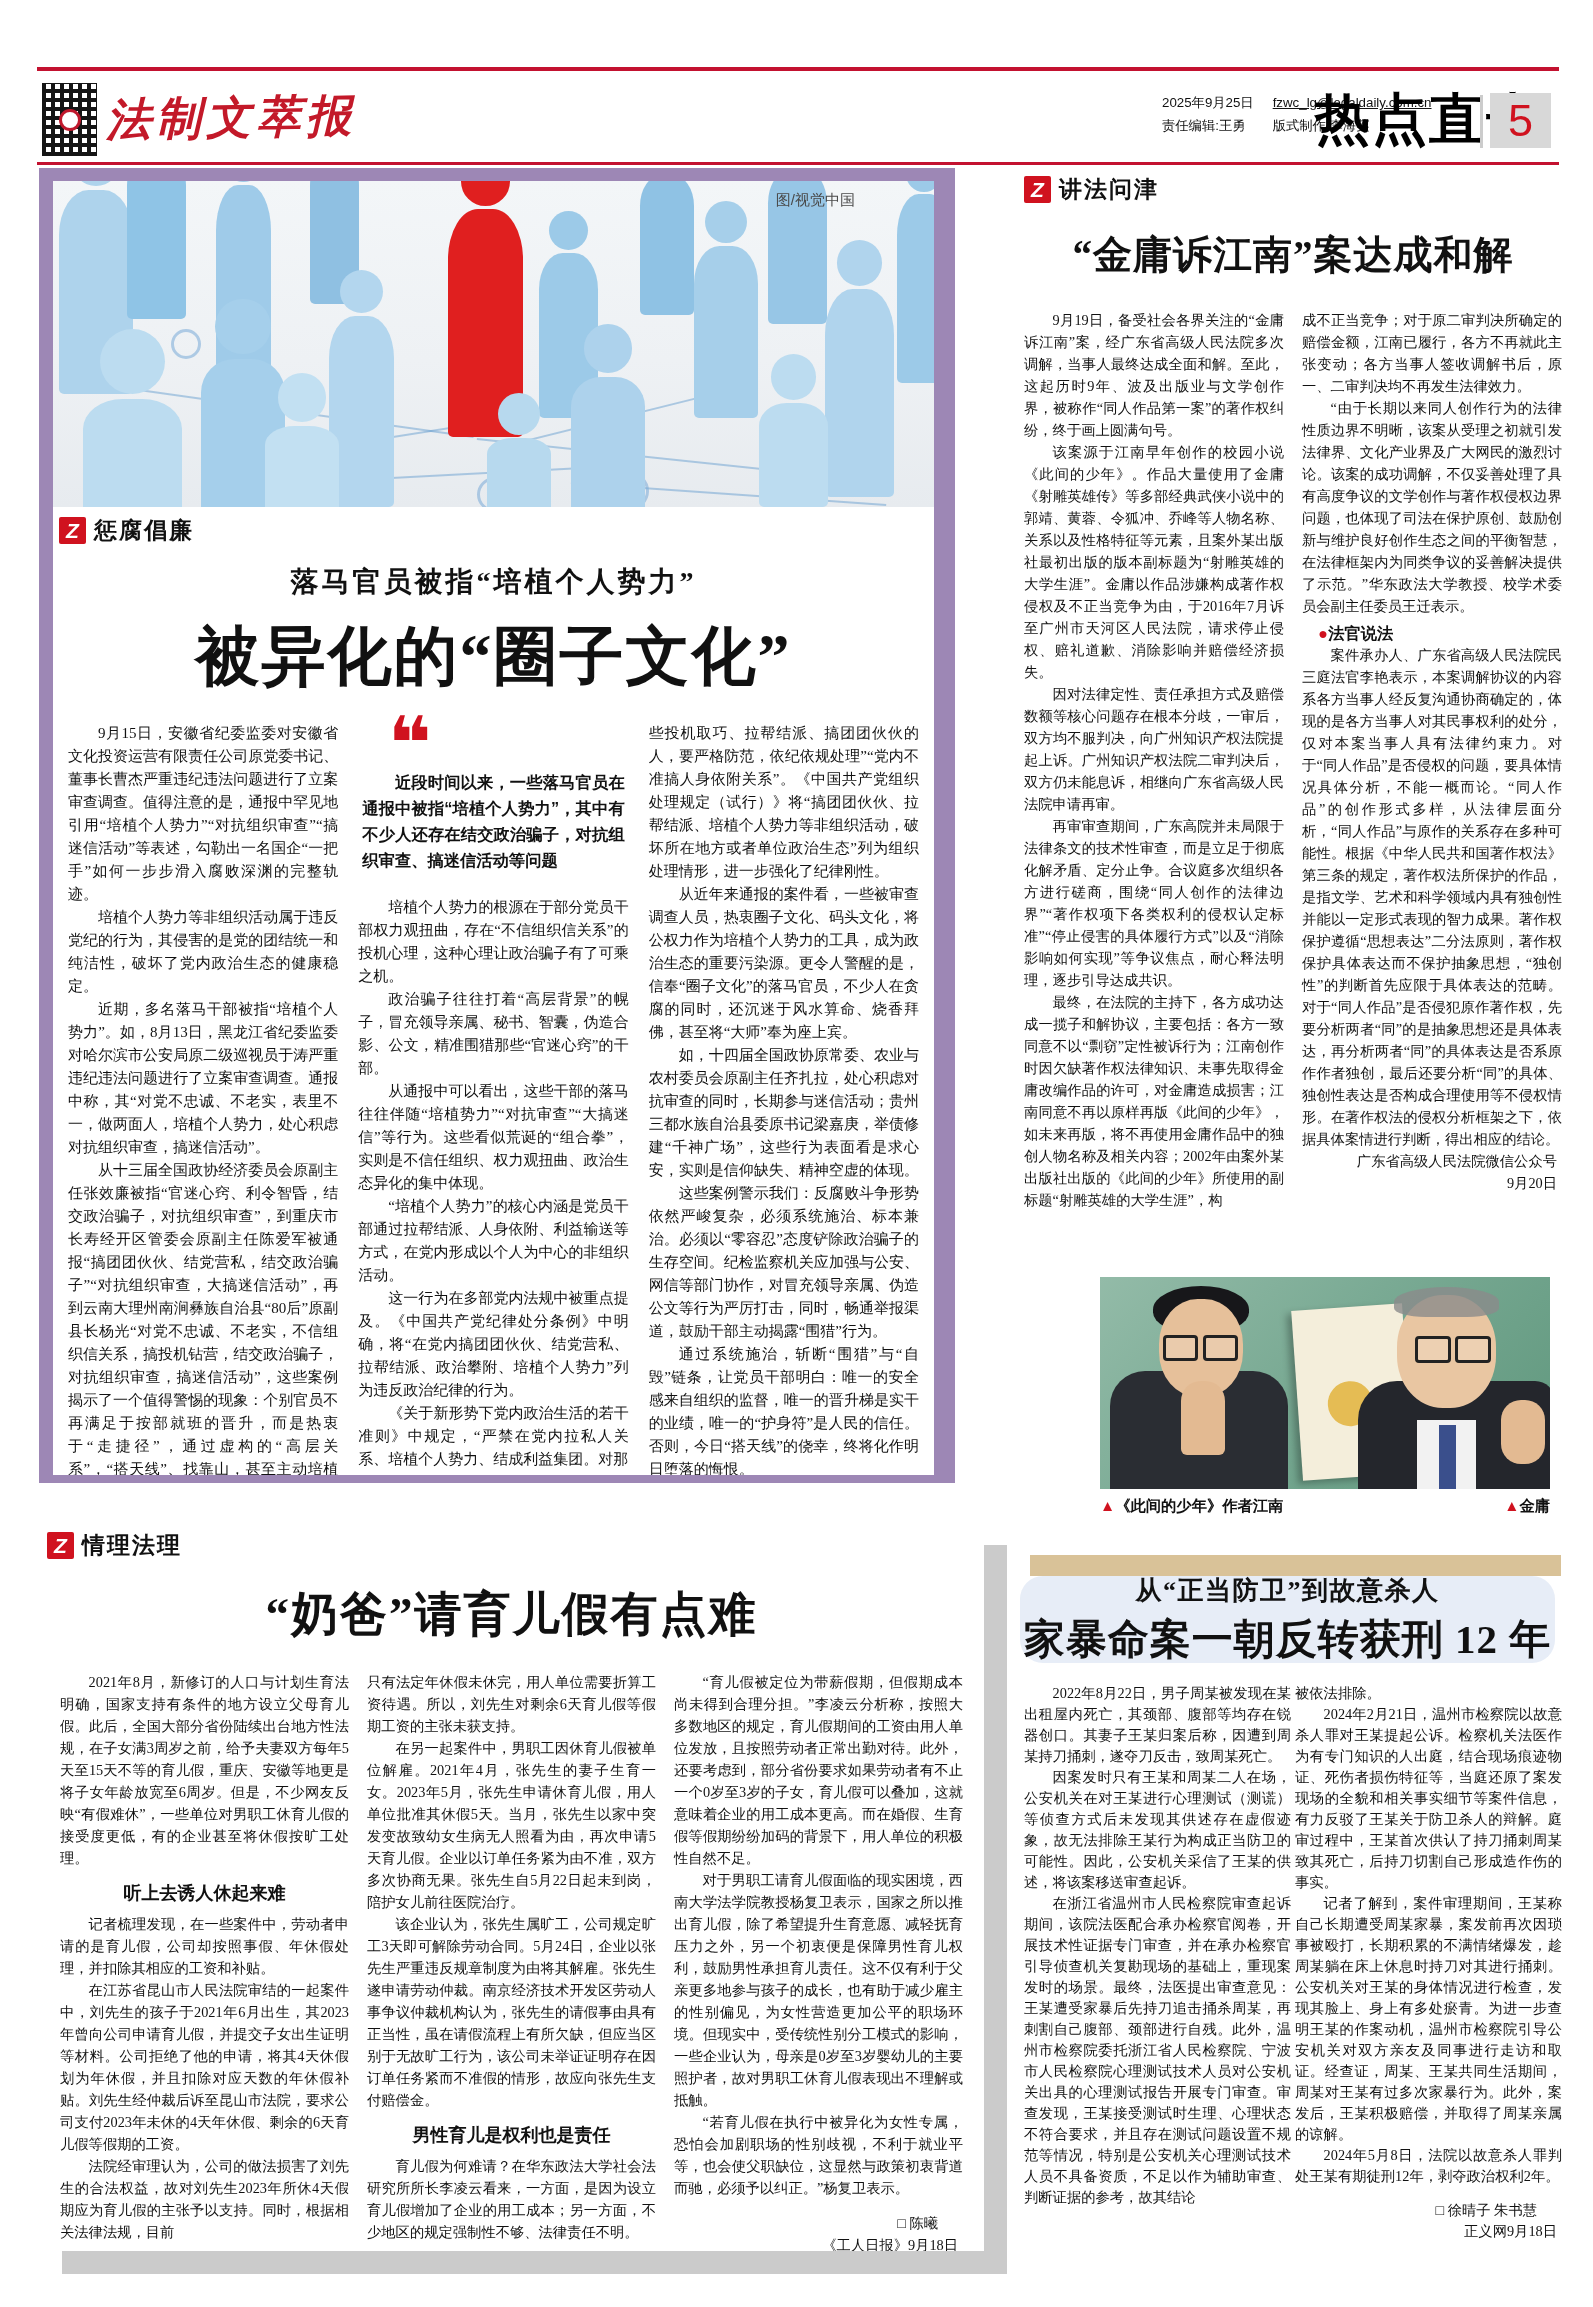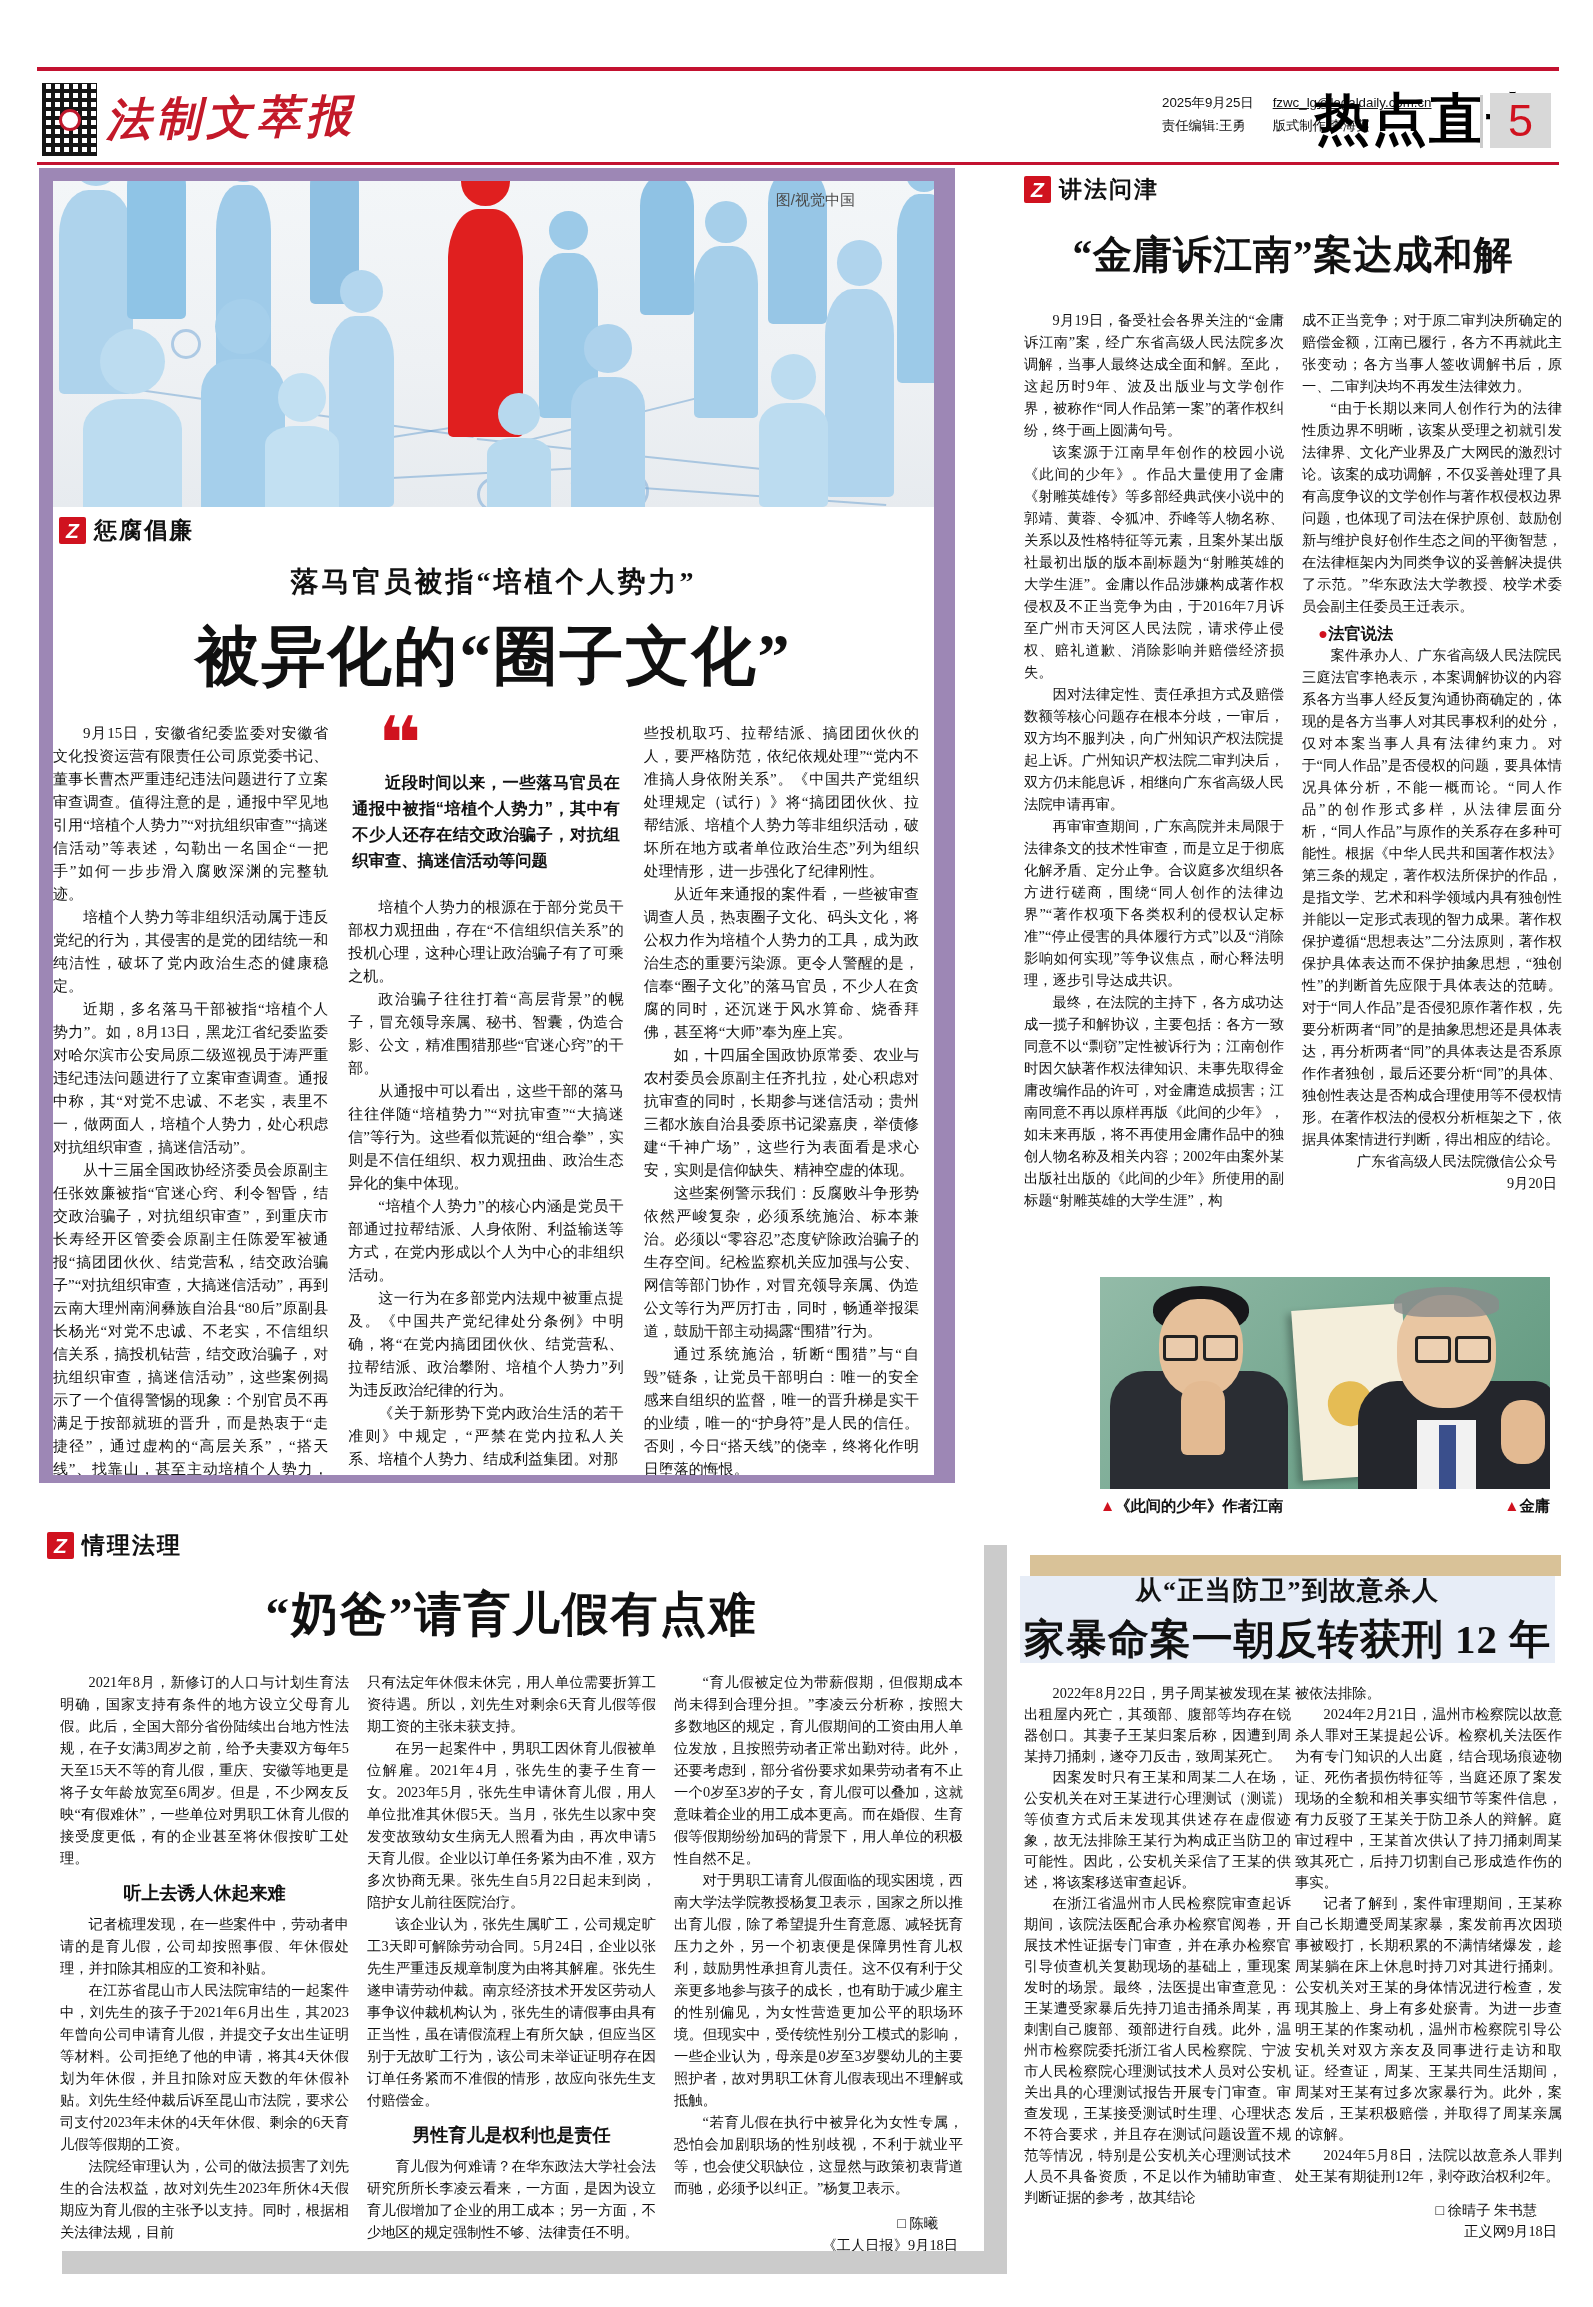--- a/index.html
+++ b/index.html
@@ -44,21 +44,21 @@
   .pz{position:absolute;display:flex;flex-direction:column;align-items:center;}
   .pz::before{content:"";width:66%;aspect-ratio:1/1;border-radius:50%;background:var(--c);margin-bottom:5%;}
   .pz::after{content:"";width:100%;flex:1;background:var(--c);
       border-radius:40% 40% 5px 5px / 22% 22% 5px 5px;}
   .ln{position:absolute;height:1.5px;background:rgba(90,150,205,.45);transform-origin:0 0;}
   .ring{position:absolute;border:3.5px solid rgba(120,170,215,.55);border-radius:50%;background:transparent;}
   .credit{position:absolute;top:10px;right:79px;font-size:15px;color:#4a4a4a;}
   .main-label{margin:8px 0 0 6px;}
   .kicker{text-align:center;font-size:28px;font-weight:600;letter-spacing:3px;margin-top:17px;}
   .bigtitle{text-align:center;font-size:64px;font-weight:900;letter-spacing:2px;margin-top:12px;}
-  .cols3{display:flex;gap:20px;padding:22px 15px 0 0;height:804px;overflow:hidden;}
+  .cols3{display:flex;gap:20px;padding:22px 15px 0 15px;height:804px;overflow:hidden;}
   .cols3 .col{flex:1;font-size:15px;line-height:23px;text-align:justify;}
   .col p{margin:0;text-indent:2em;}
   .col p.cont{text-indent:0;}
   .pq-mark{color:#d0121f;font-size:74px;line-height:44px;font-weight:900;
       font-family:"Liberation Sans","DejaVu Sans",sans-serif;padding-left:30px;}
   .pq{font-family:"Liberation Sans","DejaVu Sans",sans-serif;font-weight:700;font-size:16.3px;
       line-height:26px;text-align:justify;margin:3px 4px 23px 4px !important;text-indent:2em !important;}
   .subhead{text-align:center;font-family:"Liberation Sans","DejaVu Sans",sans-serif;font-weight:700;
       font-size:18px;margin:13px 0 9px 0 !important;text-indent:0 !important;}
   .byline{text-align:right;margin-top:13px !important;text-indent:0 !important;padding-right:25px;}
@@ -100,21 +100,21 @@
   .blcard{position:absolute;left:39px;top:1522px;width:945px;height:729px;background:#fff;
       box-shadow:23px 23px 0 0 #cbcbcb;overflow:hidden;}
   .blcard .seclabel{margin:8px 0 0 8px;}
   .bltitle{text-align:center;font-size:47px;font-weight:900;letter-spacing:2px;margin-top:22px;}
   .blcols{display:flex;gap:18px;padding:25px 21px 0 21px;height:587px;overflow:hidden;}
   .blcols .col{flex:1;font-size:14.3px;line-height:22px;text-align:justify;}
 
   
   .tanbar{position:absolute;left:1030px;top:1555px;width:531px;height:21px;background:#d9c298;}
   .bluebox{position:absolute;left:1020px;top:1576px;width:535px;height:87px;background:#e7edf7;
-      display:flex;flex-direction:column;align-items:center;justify-content:center;gap:4px;}
+      display:flex;flex-direction:column;align-items:center;justify-content:center;gap:4px;border-radius:23px;}
   .brkicker{font-size:26px;font-weight:600;letter-spacing:1.5px;}
   .brtitle{font-size:41px;font-weight:900;letter-spacing:1px;}
   .brcols{position:absolute;left:1024px;top:1683px;width:538px;height:599px;display:flex;gap:4px;overflow:hidden;}
   .brcols .col{flex:1;font-size:14.3px;line-height:21px;text-align:justify;}
 </style>
 </head>
 <body>
 
 <div class="rule-red" style="top:67px;height:3.5px;"></div>
 <div class="qr"></div>

